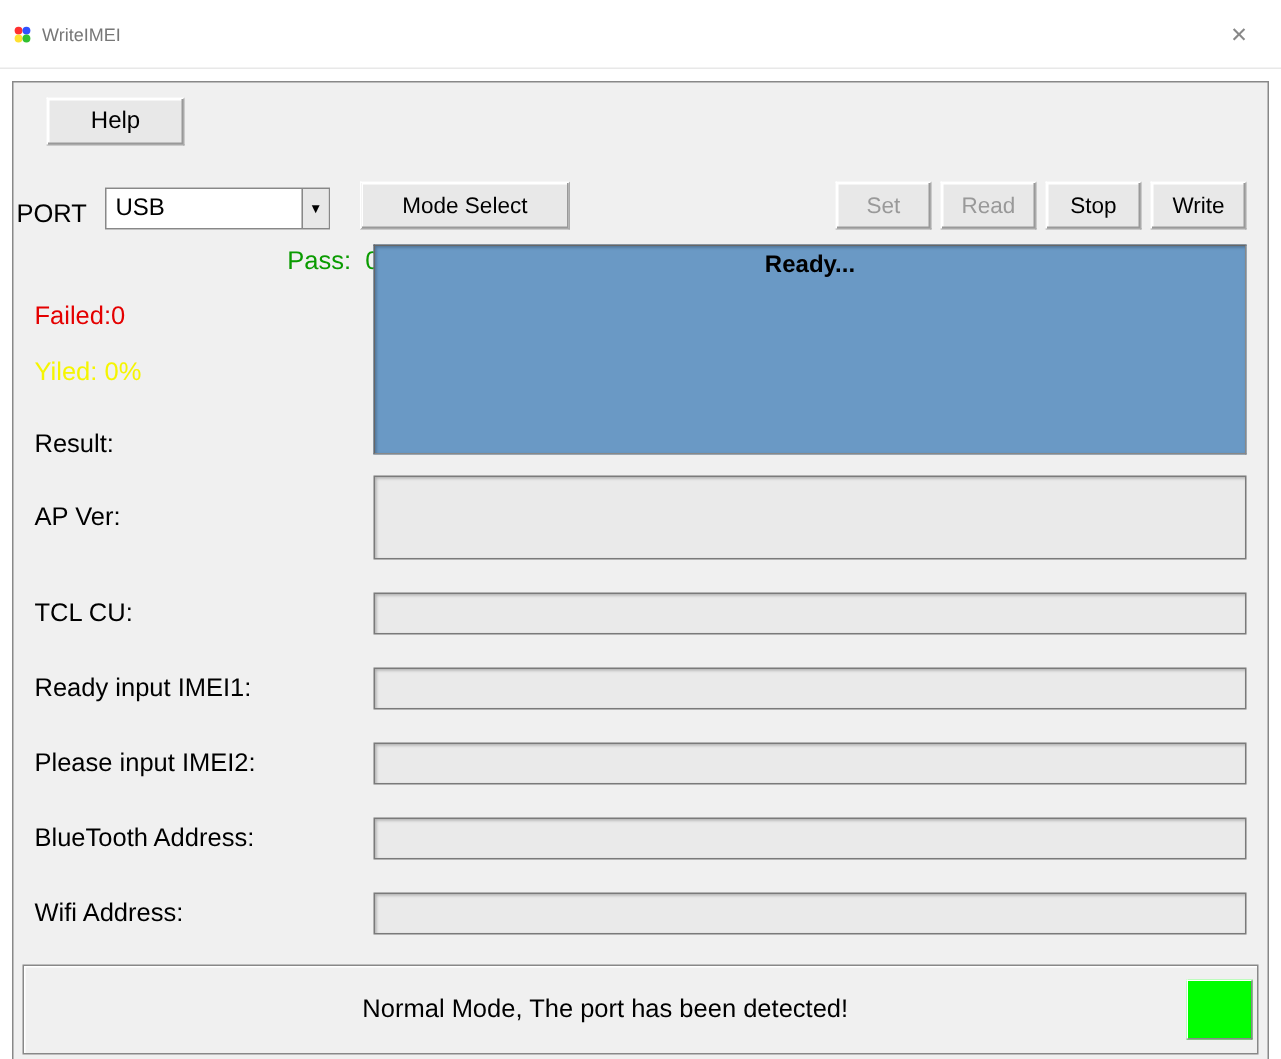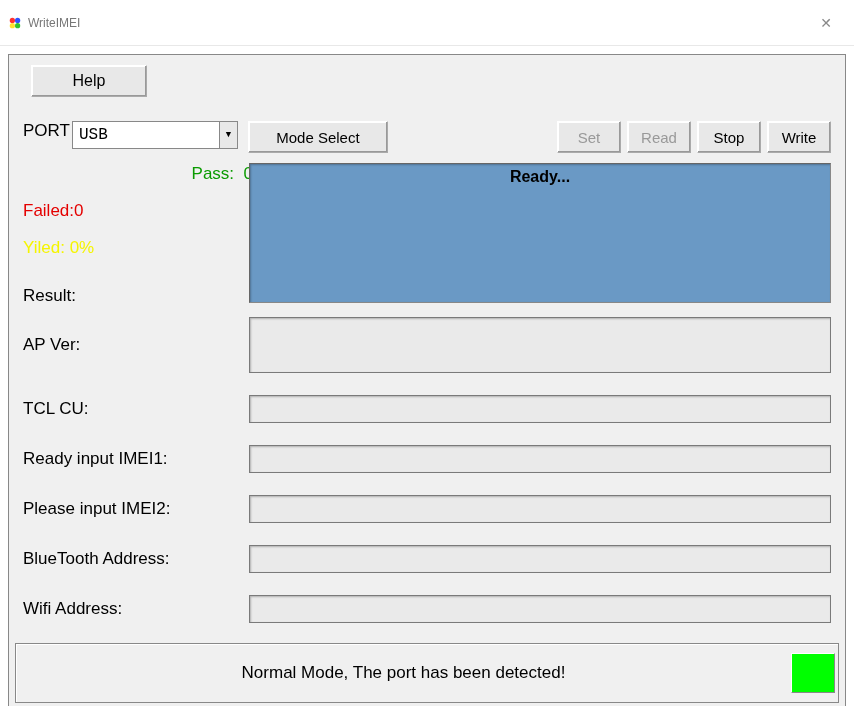--- a/index.html
+++ b/index.html
@@ -50,45 +50,45 @@
     cursor: pointer;
     box-shadow: inset -1px -1px 0 #999, inset 1px 1px 0 #fff;
     font-family: Tahoma, Arial, sans-serif;
   }
   .btn.disabled {
     color: #999;
   }
   .help-btn {
     position: absolute;
     top: 10px; left: 22px;
-    width: 116px; height: 32px;
+    width: 92px; height: 32px;
     font-size: 16px;
   }
   .port-row {
     position: absolute;
-    top: 66px; left: 14px; right: 14px;
-    display: flex;
-    align-items: flex-start;
+    top: 66px; left: 2px; right: 14px;
+    display: flex;
+    align-items: flex-end;
+    gap: 10px;
   }
   .port-label {
     font-size: 17px;
     margin-right: 2px;
   }
   .port-select {
-    width: 166px;
+    width: 150px;
     height: 28px;
     background: #fff;
     border: 1px solid #888;
     display: flex;
     align-items: center;
     padding: 0 6px;
     font-size: 16px;
     position: relative;
     cursor: pointer;
-    font-family: Liberation Mono, monospace;
   }
   .port-select .chev {
     position: absolute;
     right: 0; top: 0; bottom: 0;
     width: 18px;
     background: #e8e8e8;
     border-left: 1px solid #888;
     display: flex;
     align-items: center;
     justify-content: center;

